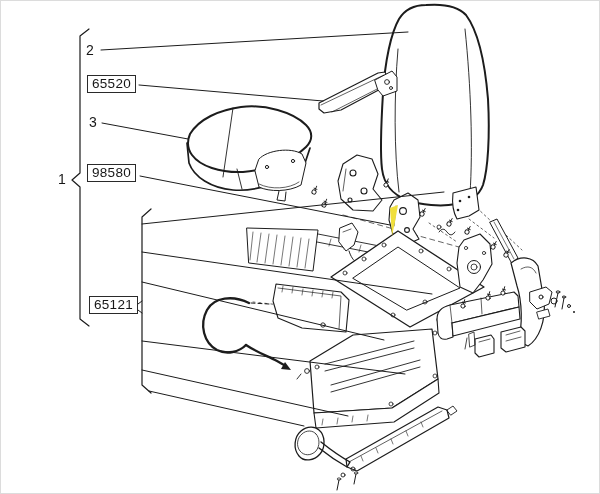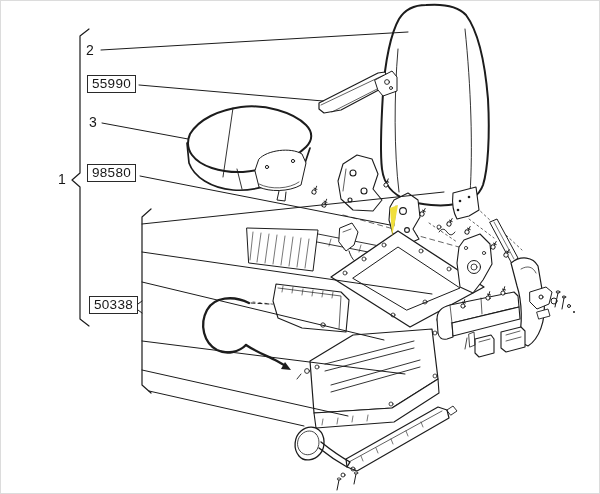--- a/index.html
+++ b/index.html
@@ -232,17 +232,17 @@
     <path d="M141,369 L347,415"></path>
     <path d="M148,390 L303,425"></path>
   </g>
 
   <polygon points="389,207 397,204 394,221 391,235" stroke="none" fill="#F0DF3C"></polygon>
 </svg>
 
   <div class="lbl callout" style="left:57px;top:170px">1</div>
   <div class="lbl callout" style="left:85px;top:41px">2</div>
   <div class="lbl callout" style="left:88px;top:113px">3</div>
-  <div class="lbl boxed" style="left:86px;top:74px">55990</div>
+  <div class="lbl boxed" style="left:86px;top:74px">65520</div>
   <div class="lbl boxed" style="left:86px;top:163px">98580</div>
-  <div class="lbl boxed" style="left:88px;top:295px">50338</div>
+  <div class="lbl boxed" style="left:88px;top:295px">65121</div>
 
 </div>
 
 </body></html>

